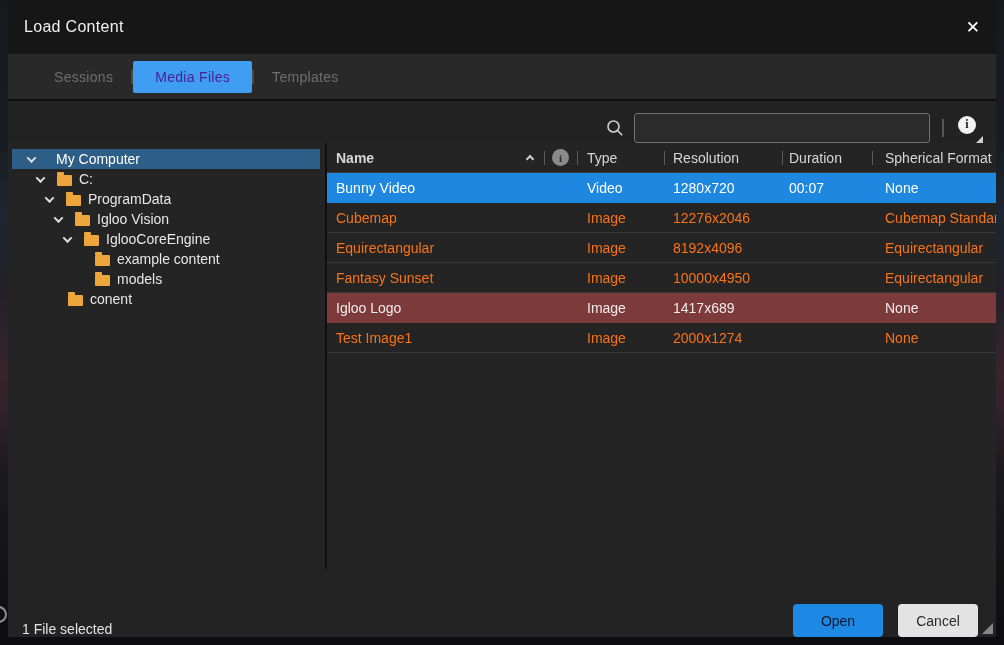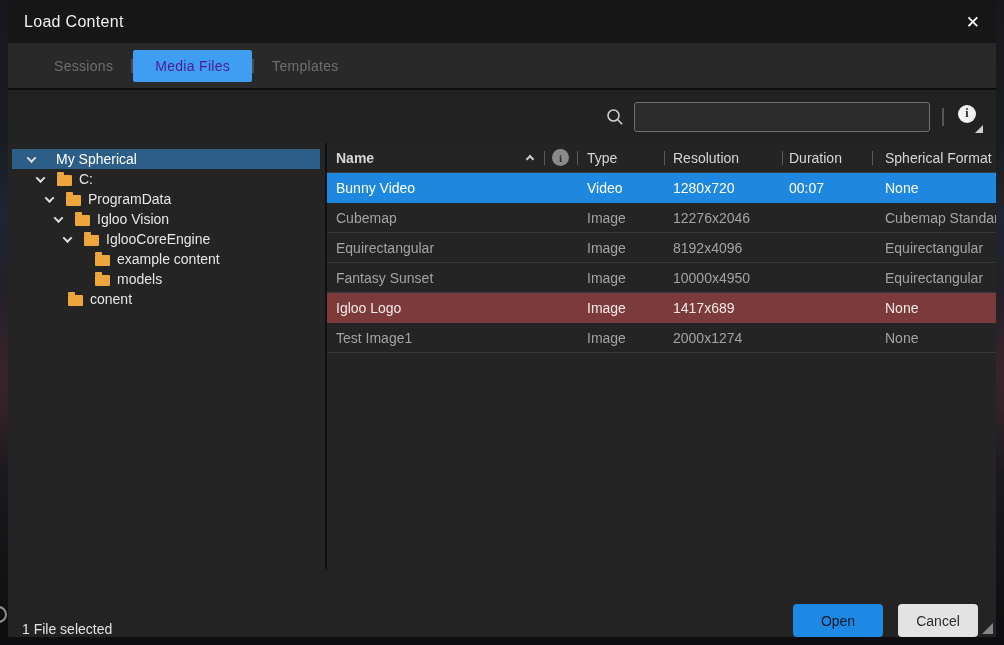--- a/index.html
+++ b/index.html
@@ -18,21 +18,21 @@
   .bg-circle {
     position:absolute; left:-10px; top:606px; width:17px; height:17px;
     border:2px solid #8f8f8f; border-radius:50%;
   }
   
   .dialog {
     position:absolute; left:8px; top:0; width:988px; height:637px;
     background:#232323; color:#e8e8e8;
   }
   .titlebar {
-    height:43px; background:#161616; display:flex; align-items:center;
+    height:54px; background:#161616; display:flex; align-items:center;
     padding-left:16px; position:relative;
   }
   .title { font-size:16px; color:#f0f0f0; letter-spacing:0.3px; }
   .close {
     position:absolute; right:16px; top:50%; transform:translateY(-50%);
     font-size:17px; color:#ffffff; font-weight:300; cursor:pointer; line-height:1;
   }
   .tabsbar {
     height:47px; background:#292929; display:flex; align-items:center;
     padding-left:28px; border-bottom:2px solid #0e0e0e;
@@ -95,21 +95,21 @@
   .thead .hcol, .thead .hname { position:absolute; top:0; line-height:30px; white-space:nowrap; cursor:pointer; }
   .hname { left:9px;font-weight:bold; }
   .ctype { left:260px; } .cres { left:346px; } .cdur { left:462px; } .csph { left:558px; }
   .hpipe { position:absolute; top:8px; width:1px; height:14px; background:#5a5a5a; }
   .p1 { left:217px; } .p2 { left:250px; } .p3 { left:337px; } .p4 { left:455px; } .p5 { left:545px; }
   .caret {
     position:absolute; left:200px; top:13px; width:6px; height:6px;
     border-left:2px solid #cccccc; border-top:2px solid #cccccc; transform:rotate(45deg);
   }
   .infocircle.gray { position:absolute; left:225px; top:6px; background:#8a8a8a; color:#2e2e2e; width:17px; height:17px; font-size:11px; cursor:pointer; }
-  .frow { position:relative; height:30px; border-bottom:1px solid #383838; font-size:14px; color:#a3a3a3; cursor:pointer; }
+  .frow { position:relative; height:30px; border-bottom:1px solid #383838; font-size:14px; color:#f97316; cursor:pointer; }
   .frow.selected { background:var(--selected-row-blue,#1e88e0); border-bottom-color:var(--selected-row-blue,#1e88e0); color:#ffffff; }
   .frow.error { background:var(--error-row-red,#7d3a3a); border-bottom-color:var(--error-row-red,#7d3a3a); color:#f2eaea; }
   .cell { position:absolute; top:0; line-height:30px; white-space:nowrap; }
   .c-name { left:9px; } .c-type { left:260px; } .c-resolution { left:346px; }
   .c-duration { left:462px; } .c-spherical_format { left:558px; }
   .hscroll { position:absolute; left:0; right:0; bottom:0; height:15px; }
   .thumb { position:absolute; left:5px; bottom:6px; width:230px; height:8px; border-radius:4px; background:#696969; cursor:pointer; }
   
   .footer {
     position:absolute; left:0; right:0; bottom:0; height:68px;
@@ -159,21 +159,21 @@
     <span class="infowrap">
       <span class="infocircle light">i</span>
       <span class="corner-tri"></span>
     </span>
   </div>
 
   <div class="content">
     <div class="tree" id="tree">
         <div class="trow sel" style="padding-left: 16px;">
           <span class="chev"></span>
-          <span class="tlabel">My Spherical</span>
+          <span class="tlabel">My Computer</span>
         </div>
         <div class="trow" style="padding-left: 25px;">
           <span class="chev"></span>
           <span class="folder"></span>
           <span class="tlabel">C:</span>
         </div>
         <div class="trow" style="padding-left: 34px;">
           <span class="chev"></span>
           <span class="folder"></span>
           <span class="tlabel">ProgramData</span>

